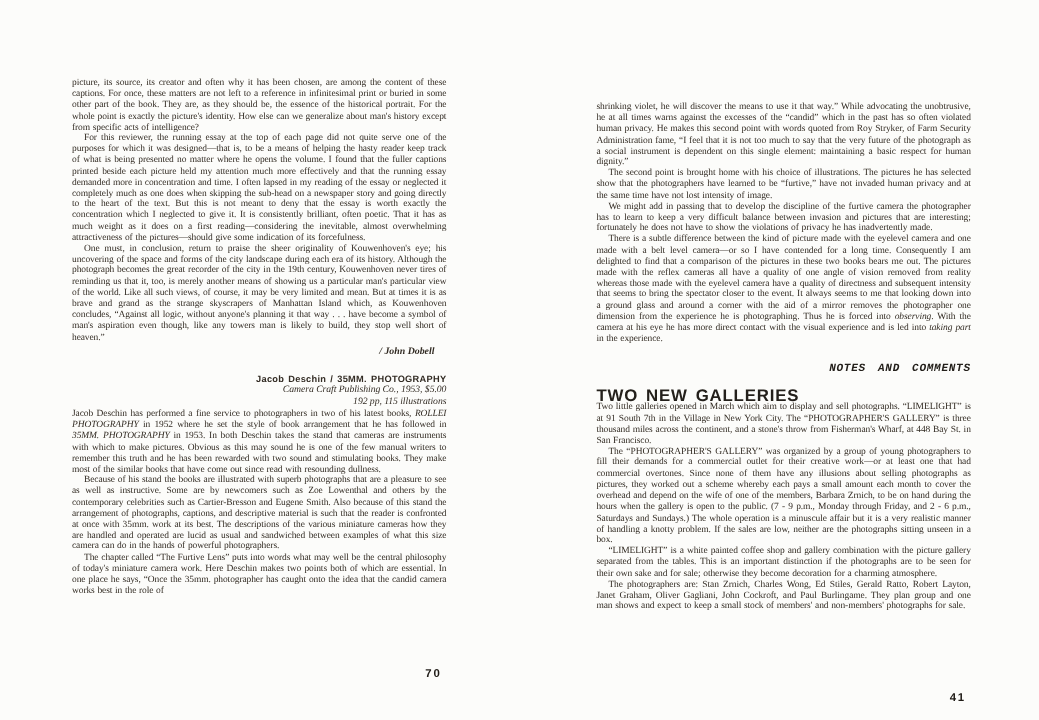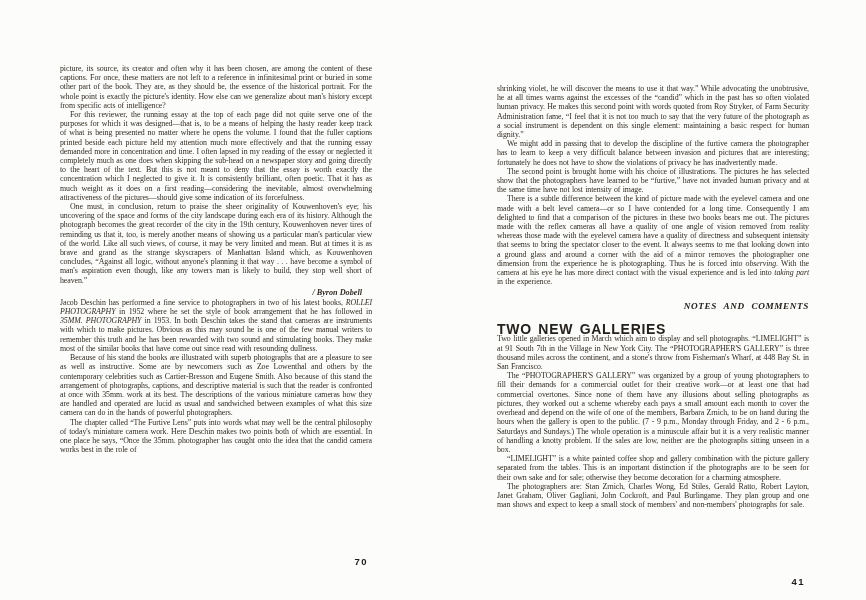--- a/index.html
+++ b/index.html
@@ -63,21 +63,21 @@
     font-size: 8.1px;
     line-height: 9.8px;
     letter-spacing: -0.05px;
   }
 
   .review-start { margin-top: 11px; }
 
   .notes-header {
     margin-top: 15px;
     text-align: right;
-    font-family: Liberation Serif, serif;
+    font-family: Liberation Mono, monospace;
     font-weight: bold;
     font-style: italic;
     font-size: 9.2px;
     letter-spacing: 0.6px;
     word-spacing: 4px;
     line-height: 11px;
     color: #24201b;
   }
   .gallery-header {
     margin-top: 12px;
@@ -104,34 +104,39 @@
 </style>
 </head>
 <body>
 
 <div class="spread">
 
   <div class="page page-left">
     <p class="body-text"><span>picture, its source, its creator and often why it has been chosen, are among the content of these captions. For once, these matters are not left to a reference in infinitesimal print or buried in some other part of the book. They are, as they should be, the essence of the historical portrait. For the whole point is exactly the picture's identity. How else can we generalize about man's history except from specific acts of intelligence?</span></p>
     <p class="body-text ind"><span>For this reviewer, the running essay at the top of each page did not quite serve one of the purposes for which it was designed—that is, to be a means of helping the hasty reader keep track of what is being presented no matter where he opens the volume. I found that the fuller captions printed beside each picture held my attention much more effectively and that the running essay demanded more in concentration and time. I often lapsed in my reading of the essay or neglected it completely much as one does when skipping the sub-head on a newspaper story and going directly to the heart of the text. But this is not meant to deny that the essay is worth exactly the concentration which I neglected to give it. It is consistently brilliant, often poetic. That it has as much weight as it does on a first reading—considering the inevitable, almost overwhelming attractiveness of the pictures—should give some indication of its forcefulness.</span></p>
     <p class="body-text ind"><span>One must, in conclusion, return to praise the sheer originality of Kouwenhoven's eye; his uncovering of the space and forms of the city landscape during each era of its history. Although the photograph becomes the great recorder of the city in the 19th century, Kouwenhoven never tires of reminding us that it, too, is merely another means of showing us a particular man's particular view of the world. Like all such views, of course, it may be very limited and mean. But at times it is as brave and grand as the strange skyscrapers of Manhattan Island which, as Kouwenhoven concludes, “Against all logic, without anyone's planning it that way . . . have become a symbol of man's aspiration even though, like any towers man is likely to build, they stop well short of heaven.”</span></p>
-    <p class="signature">/ Byron Dobell</p>
+    <p class="signature">/ John Dobell</p>
 
+    <div class="citation">
+      <div class="citation-title">Jacob Deschin / 35MM. PHOTOGRAPHY</div>
+      <div class="citation-line">Camera Craft Publishing Co., 1953, $5.00</div>
+      <div class="citation-line">192 pp, 115 illustrations</div>
+    </div>
 
     <p class="body-text review-start"><span>Jacob Deschin has performed a fine service to photographers in two of his latest books, </span><span style="font-style: italic;">ROLLEI PHOTOGRAPHY</span><span> in 1952 where he set the style of book arrangement that he has followed in </span><span style="font-style: italic;">35MM. PHOTOGRAPHY</span><span> in 1953. In both Deschin takes the stand that cameras are instruments with which to make pictures. Obvious as this may sound he is one of the few manual writers to remember this truth and he has been rewarded with two sound and stimulating books. They make most of the similar books that have come out since read with resounding dullness.</span></p>
     <p class="body-text ind"><span>Because of his stand the books are illustrated with superb photographs that are a pleasure to see as well as instructive. Some are by newcomers such as Zoe Lowenthal and others by the contemporary celebrities such as Cartier-Bresson and Eugene Smith. Also because of this stand the arrangement of photographs, captions, and descriptive material is such that the reader is confronted at once with 35mm. work at its best. The descriptions of the various miniature cameras how they are handled and operated are lucid as usual and sandwiched between examples of what this size camera can do in the hands of powerful photographers.</span></p>
     <p class="body-text ind"><span>The chapter called “The Furtive Lens” puts into words what may well be the central philosophy of today's miniature camera work. Here Deschin makes two points both of which are essential. In one place he says, “Once the 35mm. photographer has caught onto the idea that the candid camera works best in the role of</span></p>
 
     <div class="page-number">70</div>
   </div>
 
   <div class="page page-right">
     <p class="body-text"><span>shrinking violet, he will discover the means to use it that way.” While advocating the unobtrusive, he at all times warns against the excesses of the “candid” which in the past has so often violated human privacy. He makes this second point with words quoted from Roy Stryker, of Farm Security Administration fame, “I feel that it is not too much to say that the very future of the photograph as a social instrument is dependent on this single element: maintaining a basic respect for human dignity.”</span></p>
+    <p class="body-text ind"><span>The second point is brought home with his choice of illustrations. The pictures he has selected show that the photographers have learned to be “furtive,” have not invaded human privacy and at the same time have not lost intensity of image.</span></p>
     <p class="body-text ind"><span>We might add in passing that to develop the discipline of the furtive camera the photographer has to learn to keep a very difficult balance between invasion and pictures that are interesting; fortunately he does not have to show the violations of privacy he has inadvertently made.</span></p>
-    <p class="body-text ind"><span>The second point is brought home with his choice of illustrations. The pictures he has selected show that the photographers have learned to be “furtive,” have not invaded human privacy and at the same time have not lost intensity of image.</span></p>
     <p class="body-text ind"><span>There is a subtle difference between the kind of picture made with the eyelevel camera and one made with a belt level camera—or so I have contended for a long time. Consequently I am delighted to find that a comparison of the pictures in these two books bears me out. The pictures made with the reflex cameras all have a quality of one angle of vision removed from reality whereas those made with the eyelevel camera have a quality of directness and subsequent intensity that seems to bring the spectator closer to the event. It always seems to me that looking down into a ground glass and around a corner with the aid of a mirror removes the photographer one dimension from the experience he is photographing. Thus he is forced into </span><span style="font-style: italic;">observing</span><span>. With the camera at his eye he has more direct contact with the visual experience and is led into </span><span style="font-style: italic;">taking part</span><span> in the experience.</span></p>
 
     <div class="notes-header">NOTES AND COMMENTS</div>
     <div class="gallery-header">TWO NEW GALLERIES</div>
 
     <p class="body-text notes-start"><span>Two little galleries opened in March which aim to display and sell photographs. “LIMELIGHT” is at 91 South 7th in the Village in New York City. The “PHOTOGRAPHER'S GALLERY” is three thousand miles across the continent, and a stone's throw from Fisherman's Wharf, at 448 Bay St. in San Francisco.</span></p>
     <p class="body-text ind"><span>The “PHOTOGRAPHER'S GALLERY” was organized by a group of young photographers to fill their demands for a commercial outlet for their creative work—or at least one that had commercial overtones. Since none of them have any illusions about selling photographs as pictures, they worked out a scheme whereby each pays a small amount each month to cover the overhead and depend on the wife of one of the members, Barbara Zrnich, to be on hand during the hours when the gallery is open to the public. (7 - 9 p.m., Monday through Friday, and 2 - 6 p.m., Saturdays and Sundays.) The whole operation is a minuscule affair but it is a very realistic manner of handling a knotty problem. If the sales are low, neither are the photographs sitting unseen in a box.</span></p>
     <p class="body-text ind"><span>“LIMELIGHT” is a white painted coffee shop and gallery combination with the picture gallery separated from the tables. This is an important distinction if the photographs are to be seen for their own sake and for sale; otherwise they become decoration for a charming atmosphere.</span></p>
     <p class="body-text ind"><span>The photographers are: Stan Zrnich, Charles Wong, Ed Stiles, Gerald Ratto, Robert Layton, Janet Graham, Oliver Gagliani, John Cockroft, and Paul Burlingame. They plan group and one man shows and expect to keep a small stock of members' and non-members' photographs for sale.</span></p>
 

